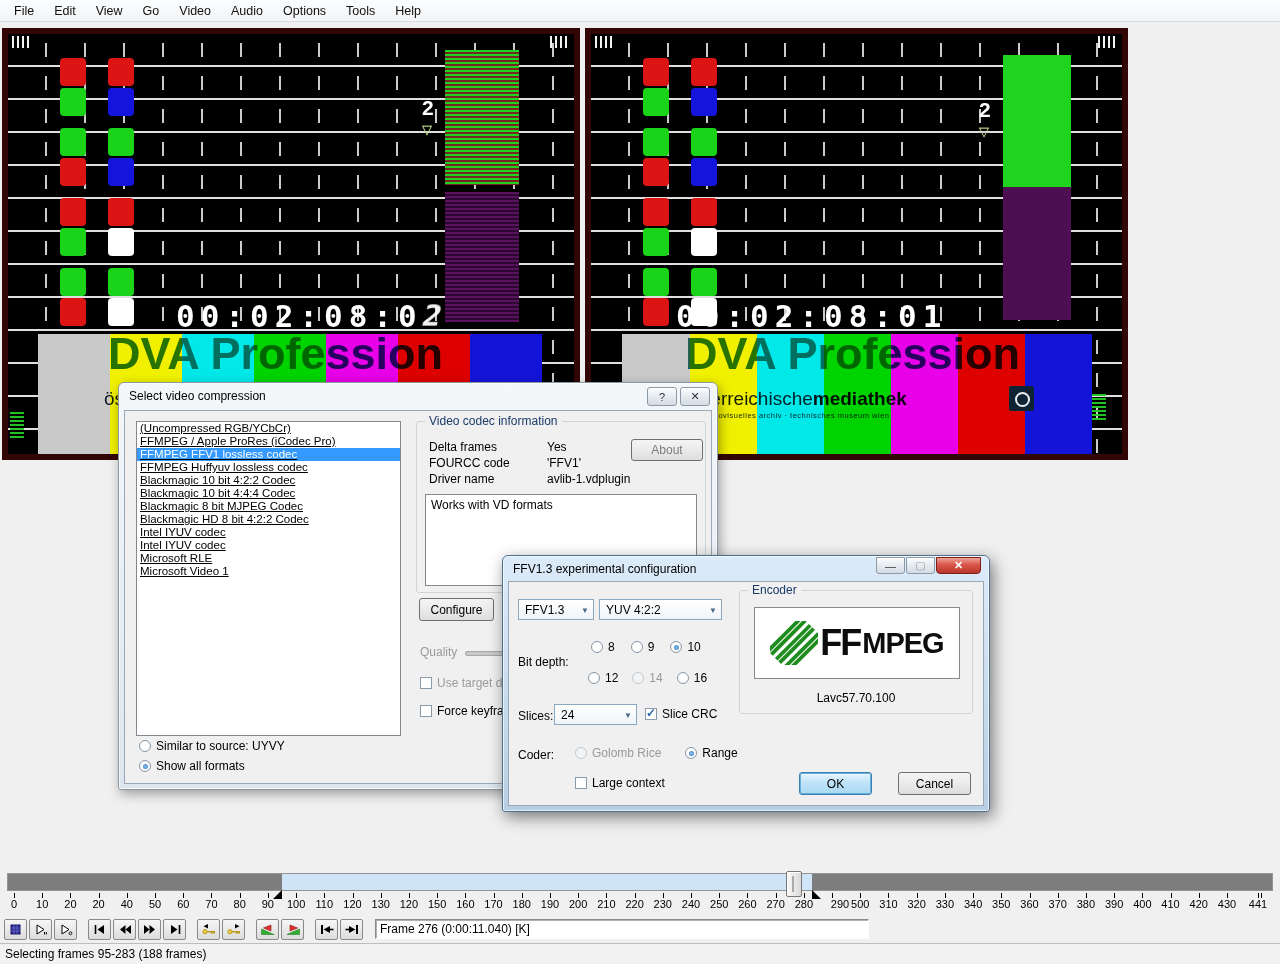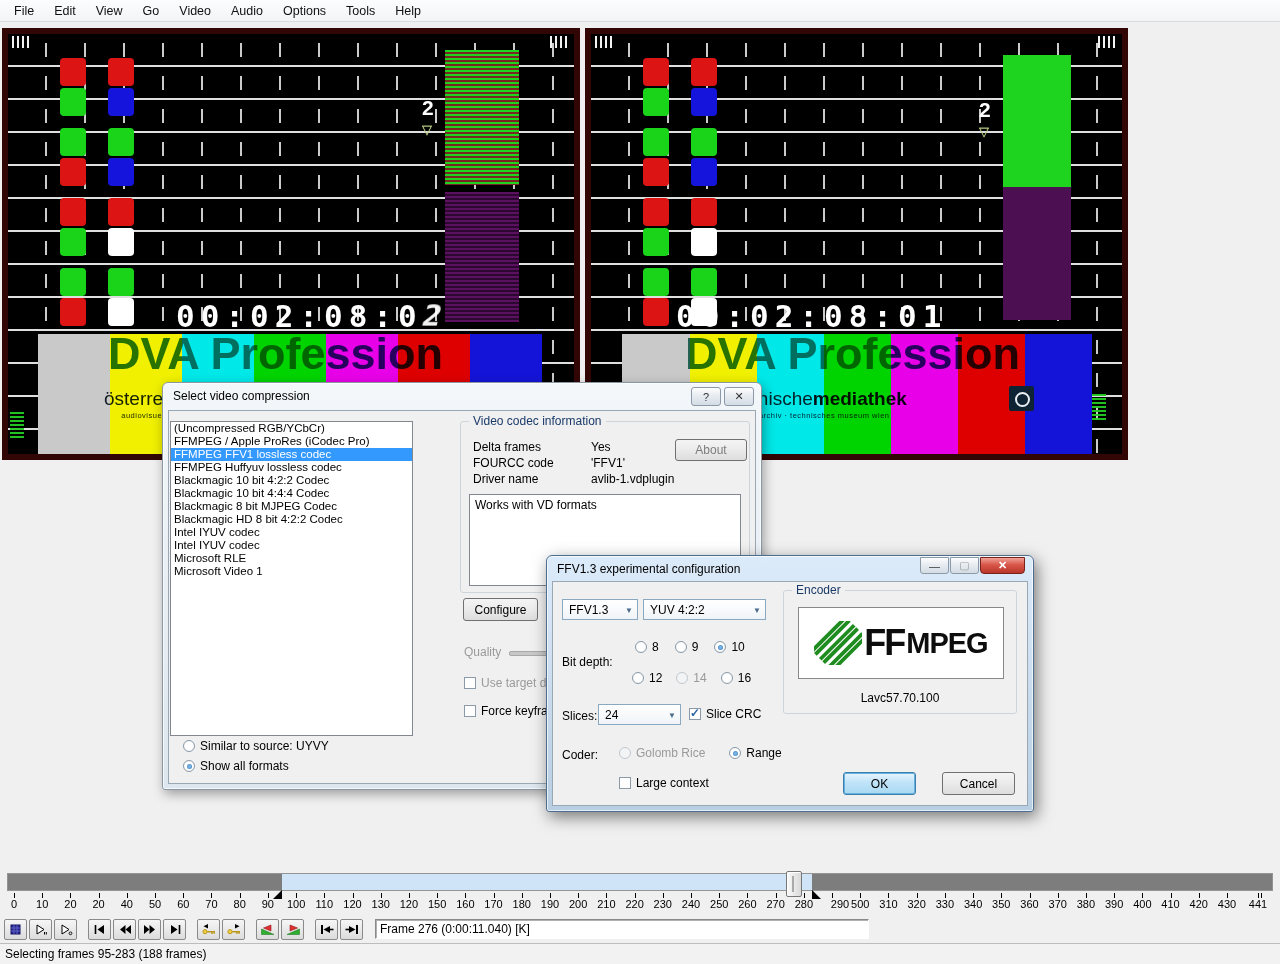--- a/index.html
+++ b/index.html
@@ -33,21 +33,21 @@
   .mediathek{position:absolute;top:54px;white-space:nowrap;mix-blend-mode:multiply;z-index:2;color:#16222c;}
   .mediathek .mt-light{font-size:19px;font-weight:400;}
   .mediathek .mt-bold{font-size:19px;font-weight:700;color:#0c1218;}
   .mediathek .mt-sub{display:block;font-size:7.5px;text-align:center;color:#24303a;margin-top:1px;letter-spacing:.5px;}
   .mt-logo{position:absolute;top:52px;width:25px;height:25px;background:#0e2334;border-radius:2px;z-index:2;}
   .mt-logo::after{content:"";position:absolute;left:6px;top:6px;width:11px;height:11px;border:2px solid #e8eef2;border-radius:50%;}
   .deco{position:absolute;background:repeating-linear-gradient(90deg,#fff 0 2px,transparent 2px 5px);width:20px;height:12px;opacity:.95;z-index:3;}
   .deco.green{background:repeating-linear-gradient(0deg,#2c2 0 2px,transparent 2px 4px);width:14px;height:26px;}
 
   
-  .win{position:absolute;border-radius:6px 6px 3px 3px;box-sizing:border-box;margin-left:44px;}
+  .win{position:absolute;border-radius:6px 6px 3px 3px;box-sizing:border-box;}
   .win .title{position:absolute;left:10px;top:6px;font-size:12px;color:#000;}
   .win-body{position:absolute;background:#f0f0f0;border:1px solid #9aa8b5;box-sizing:border-box;}
   .win.active{background:linear-gradient(#dcebfa,#b8cee2);border:1px solid #4e6e8e;
       box-shadow:inset 0 0 0 1px rgba(255,255,255,.65), 3px 5px 16px rgba(0,0,0,.5);}
   .win.inactive{background:linear-gradient(#f3f7fa,#dde6ee);border:1px solid #8a97a3;
       box-shadow:inset 0 0 0 1px rgba(255,255,255,.7), 2px 4px 12px rgba(0,0,0,.35);}
   .cap-btn{position:absolute;height:19px;border:1px solid #8c99a6;border-radius:3px;
       background:linear-gradient(#fdfdfd,#e7ecf1 45%,#d4dce4);display:flex;align-items:center;justify-content:center;
       font-size:11px;color:#333;box-sizing:border-box;}
   .cap-btn.close-red{background:linear-gradient(#f0a198,#d9574a 45%,#b8362a);border-color:#7a211a;color:#fff;
@@ -229,21 +229,21 @@
   <div class="win inactive" style="left:118px;top:382px;width:600px;height:408px;z-index:30;">
     <span class="title">Select video compression</span>
     <div class="cap-btn" style="left:528px;top:4px;width:30px;">
         <span>?</span>
       </div>
     <div class="cap-btn" style="left:561px;top:4px;width:30px;">
         <span>✕</span>
       </div>
     <div class="win-body" style="left:5px;top:27px;right:5px;bottom:5px;"></div>
 
-    <div class="listbox" style="left:7px;top:38px;width:243px;height:315px;">
+    <div class="listbox" style="left:17px;top:38px;width:265px;height:315px;text-decoration:underline;">
         <div class="codec-item">(Uncompressed RGB/YCbCr)</div>
         <div class="codec-item">FFMPEG / Apple ProRes (iCodec Pro)</div>
         <div class="codec-item sel">FFMPEG FFV1 lossless codec</div>
         <div class="codec-item">FFMPEG Huffyuv lossless codec</div>
         <div class="codec-item">Blackmagic 10 bit 4:2:2 Codec</div>
         <div class="codec-item">Blackmagic 10 bit 4:4:4 Codec</div>
         <div class="codec-item">Blackmagic 8 bit MJPEG Codec</div>
         <div class="codec-item">Blackmagic HD 8 bit 4:2:2 Codec</div>
         <div class="codec-item">Intel IYUV codec</div>
         <div class="codec-item">Intel IYUV codec</div>

